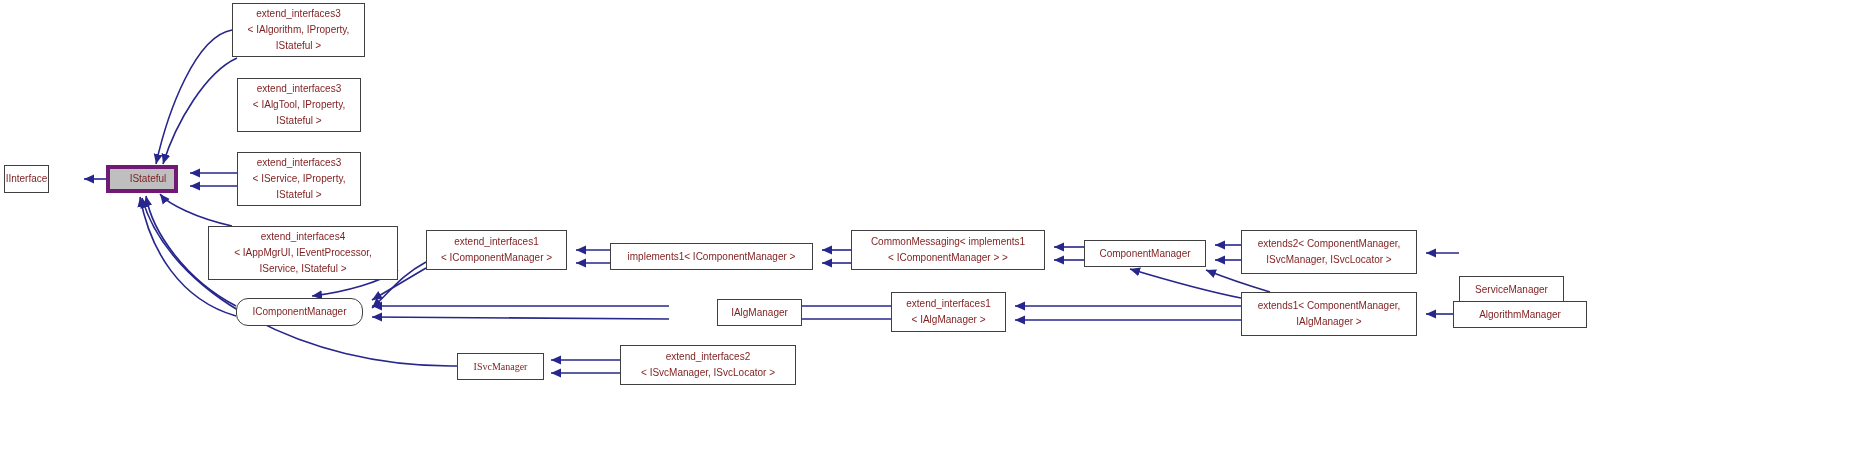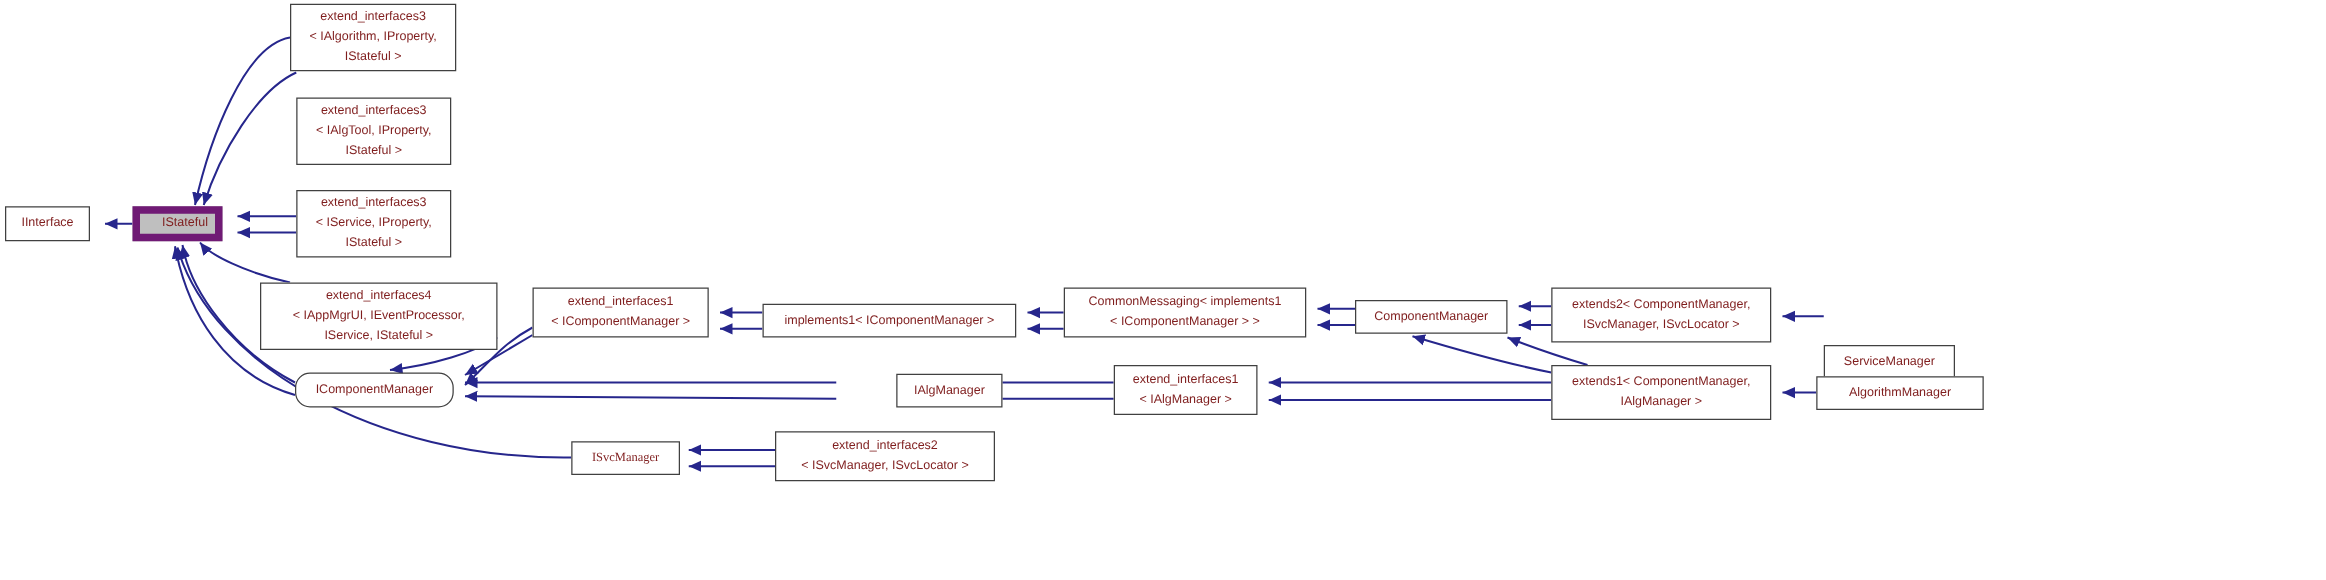--- a/index.html
+++ b/index.html
@@ -39,21 +39,21 @@
     text-align: center;
     font-size: 10px;
     line-height: 16px;
     color: #7f1d1d;
     white-space: pre;
     z-index: 5;
     cursor: default;
   }
   .node.highlight {
     background: #bfbfbf;
-    border: 6px solid #701a75;
+    border: 4px solid #701a75;
     padding-left: 12px;
   }
   .node .line {
     display: block;
     width: 100%;
   }
 </style>
 </head>
 <body>
 
@@ -120,21 +120,21 @@
 
       <path d="M1453,314 L1426,314" marker-end="url(#ah)"></path>
 
       <path d="M620,360 L551,360" marker-end="url(#ah)"></path>
       <path d="M620,373 L551,373" marker-end="url(#ah)"></path>
 
       <path d="M1258,274 C1180,310 1000,340 806,358" marker-end="url(#ah)" opacity="0"></path>
     </g>
   </svg>
 
-<div class="node" style="left: 4px; top: 165px; width: 68px; height: 28px;"><span class="line">IInterface</span></div>
+<div class="node" style="left: 4px; top: 165px; width: 45px; height: 28px;"><span class="line">IInterface</span></div>
     <div class="node highlight" style="left: 106px; top: 165px; width: 72px; height: 28px;"><span class="line">IStateful</span></div>
     <div class="node" style="left: 232px; top: 3px; width: 133px; height: 54px;"><span class="line">extend_interfaces3</span><span class="line">&lt; IAlgorithm, IProperty,</span><span class="line">IStateful &gt;</span></div>
     <div class="node" style="left: 237px; top: 78px; width: 124px; height: 54px;"><span class="line">extend_interfaces3</span><span class="line">&lt; IAlgTool, IProperty,</span><span class="line">IStateful &gt;</span></div>
     <div class="node" style="left: 237px; top: 152px; width: 124px; height: 54px;"><span class="line">extend_interfaces3</span><span class="line">&lt; IService, IProperty,</span><span class="line">IStateful &gt;</span></div>
     <div class="node" style="left: 208px; top: 226px; width: 190px; height: 54px;"><span class="line">extend_interfaces4</span><span class="line">&lt; IAppMgrUI, IEventProcessor,</span><span class="line">IService, IStateful &gt;</span></div>
     <div class="node" style="left: 236px; top: 298px; width: 127px; height: 28px; border-radius: 12px;"><span class="line">IComponentManager</span></div>
     <div class="node" style="left: 426px; top: 230px; width: 141px; height: 40px;"><span class="line">extend_interfaces1</span><span class="line">&lt; IComponentManager &gt;</span></div>
     <div class="node" style="left: 610px; top: 243px; width: 203px; height: 27px;"><span class="line">implements1&lt; IComponentManager &gt;</span></div>
     <div class="node" style="left: 851px; top: 230px; width: 194px; height: 40px;"><span class="line">CommonMessaging&lt; implements1</span><span class="line">&lt; IComponentManager &gt; &gt;</span></div>
     <div class="node" style="left: 1084px; top: 240px; width: 122px; height: 27px;"><span class="line">ComponentManager</span></div>

